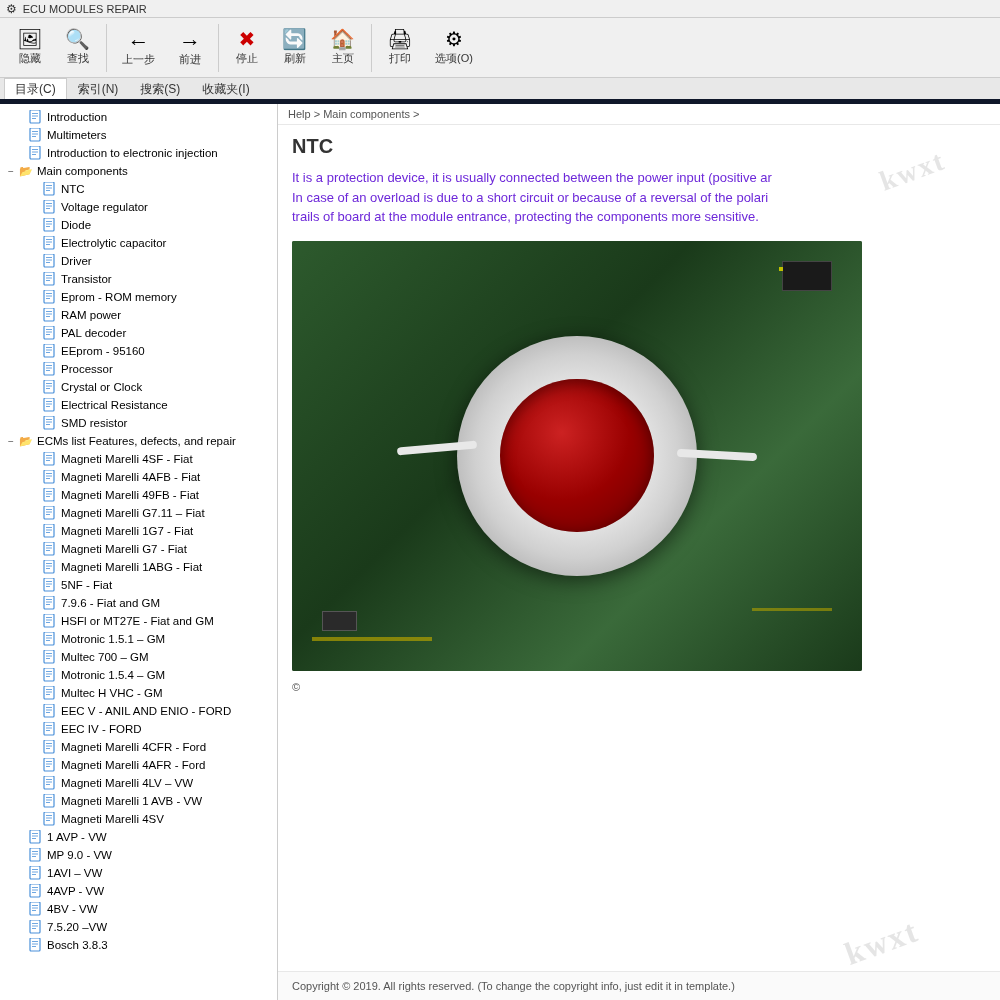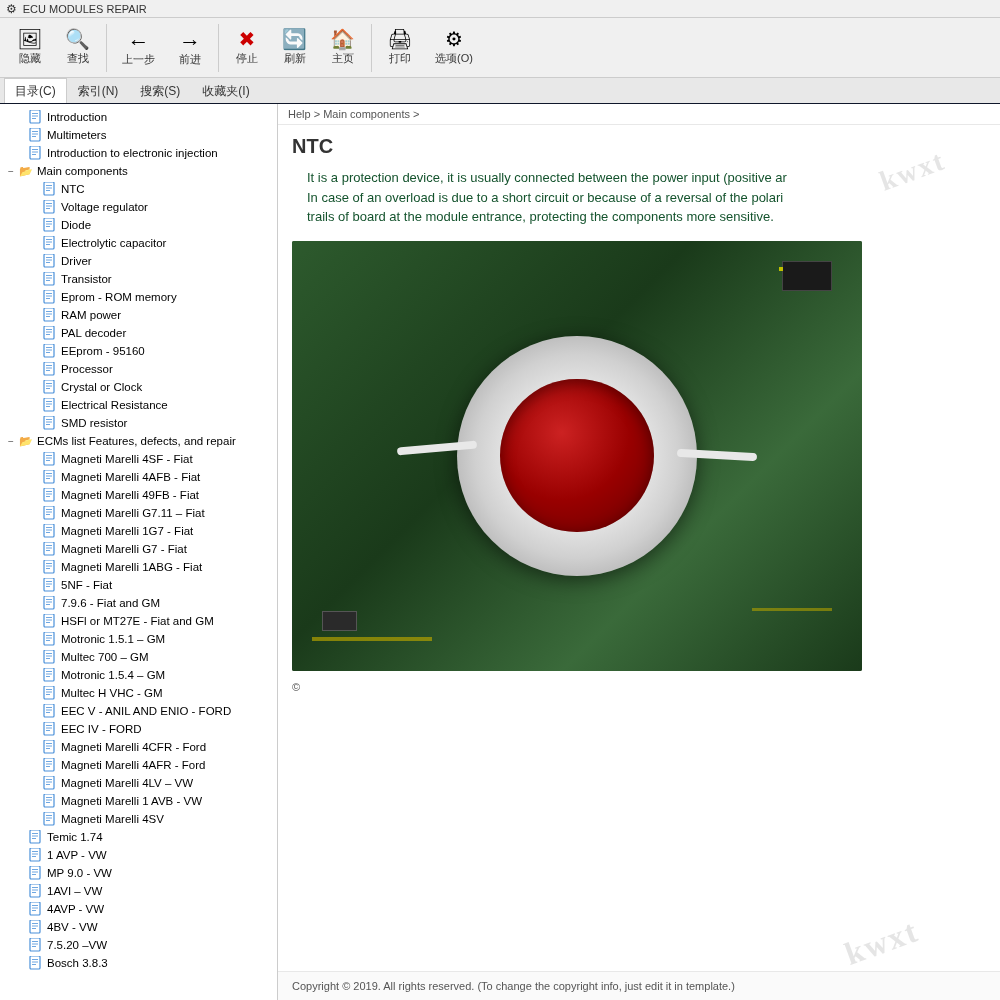--- a/index.html
+++ b/index.html
@@ -40,21 +40,21 @@
       min-width: 44px;
       gap: 2px;
     }
     .toolbar-btn .btn-icon { font-size: 20px; line-height: 1; }
     .toolbar-btn .btn-label { font-size: 11px; color: #333; }
     .toolbar-separator { width: 1px; background: #ccc; height: 48px; margin: 0 2px; }
 
     
     #tab-bar {
       background: #e8e8e8;
-      border-bottom: 1px solid #0f172a;
+      border-bottom: 5px solid #0f172a;
       display: flex;
       align-items: stretch;
       padding: 0 4px;
       height: 26px;
     }
     .tab-item {
       padding: 4px 10px;
       cursor: pointer;
       border: 1px solid transparent;
       border-bottom: none;
@@ -128,24 +128,23 @@
       flex: 1;
     }
     #content-title {
       font-size: 20px;
       font-weight: bold;
       color: #333;
       margin-bottom: 10px;
     }
     #content-text {
       font-size: 13px;
-      color: #14532d;
+      color: #6d28d9;
       line-height: 1.5;
       margin-bottom: 14px;
-      margin-left: 15px;
     }
     #content-image-container {
       margin-bottom: 10px;
     }
     #content-image {
       width: 570px;
       height: 430px;
       background: #2a4a2a;
       border-radius: 2px;
       position: relative;
@@ -858,33 +857,20 @@
           <span style="width: 14px; display: inline-block;"></span>
           <span class="tree-icon">
             <svg width="14" height="14" viewBox="0 0 14 14">
               <rect x="1" y="0" width="10" height="13" rx="1" fill="#fff" stroke="#4a90d9" stroke-width="1.2"></rect>
               <line x1="3" y1="3.5" x2="9" y2="3.5" stroke="#4a90d9" stroke-width="0.8"></line>
               <line x1="3" y1="6" x2="9" y2="6" stroke="#4a90d9" stroke-width="0.8"></line>
               <line x1="3" y1="8.5" x2="7" y2="8.5" stroke="#4a90d9" stroke-width="0.8"></line>
             </svg>
           </span>
           <span class="tree-label">Magneti Marelli 4SV</span>
-        </div>
-        <div class="tree-item">
-          <span class="tree-indent" style="width: 14px;"></span>
-          <span style="width: 14px; display: inline-block;"></span>
-          <span class="tree-icon">
-            <svg width="14" height="14" viewBox="0 0 14 14">
-              <rect x="1" y="0" width="10" height="13" rx="1" fill="#fff" stroke="#4a90d9" stroke-width="1.2"></rect>
-              <line x1="3" y1="3.5" x2="9" y2="3.5" stroke="#4a90d9" stroke-width="0.8"></line>
-              <line x1="3" y1="6" x2="9" y2="6" stroke="#4a90d9" stroke-width="0.8"></line>
-              <line x1="3" y1="8.5" x2="7" y2="8.5" stroke="#4a90d9" stroke-width="0.8"></line>
-            </svg>
-          </span>
-          <span class="tree-label">Temic 1.74</span>
         </div>
         <div class="tree-item">
           <span class="tree-indent" style="width: 14px;"></span>
           <span style="width: 14px; display: inline-block;"></span>
           <span class="tree-icon">
             <svg width="14" height="14" viewBox="0 0 14 14">
               <rect x="1" y="0" width="10" height="13" rx="1" fill="#fff" stroke="#4a90d9" stroke-width="1.2"></rect>
               <line x1="3" y1="3.5" x2="9" y2="3.5" stroke="#4a90d9" stroke-width="0.8"></line>
               <line x1="3" y1="6" x2="9" y2="6" stroke="#4a90d9" stroke-width="0.8"></line>
               <line x1="3" y1="8.5" x2="7" y2="8.5" stroke="#4a90d9" stroke-width="0.8"></line>

